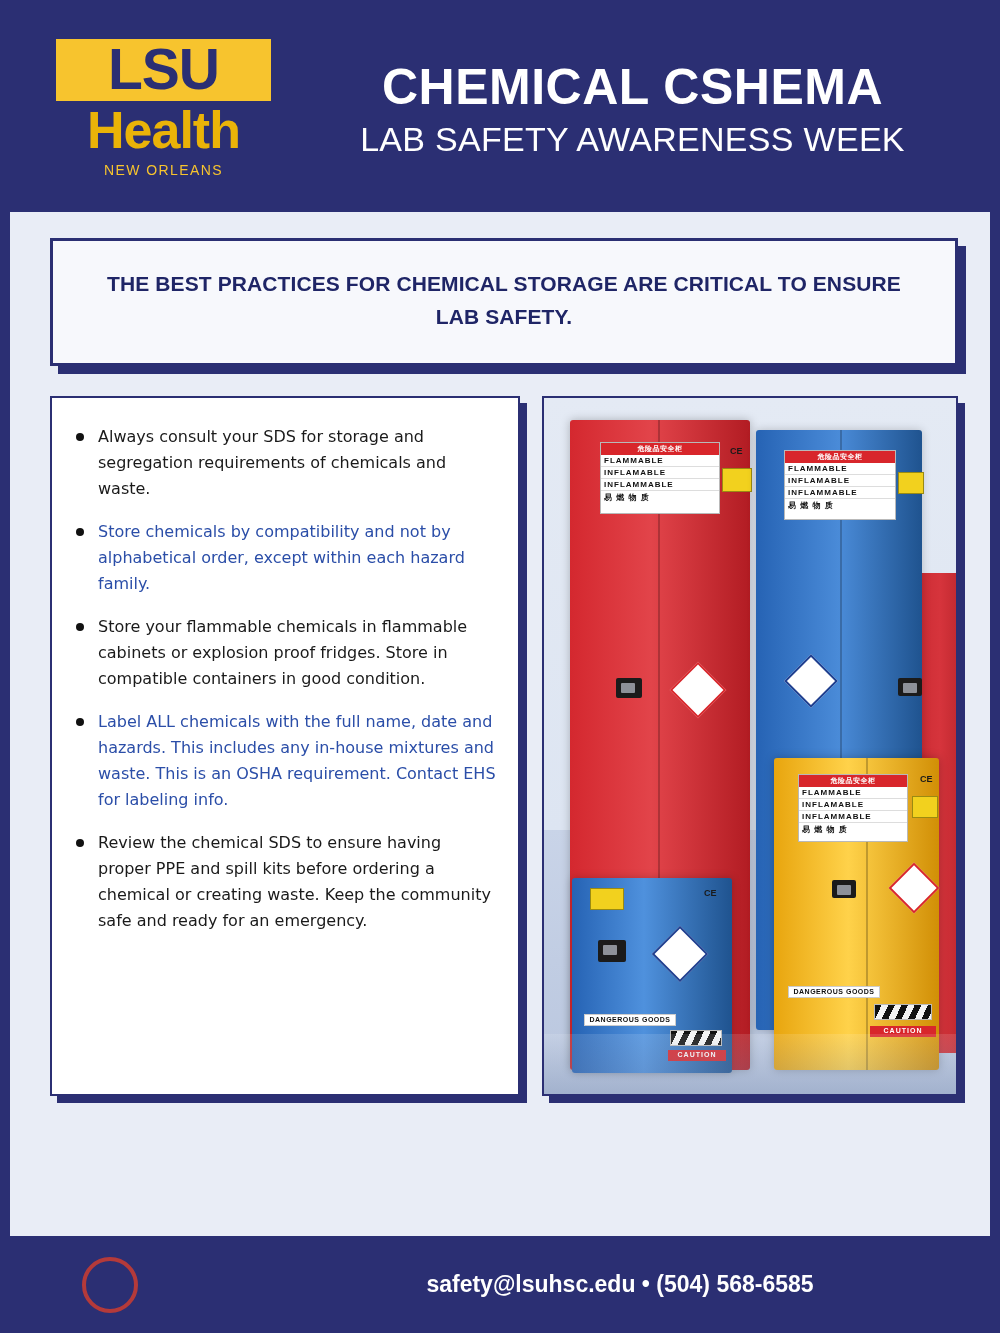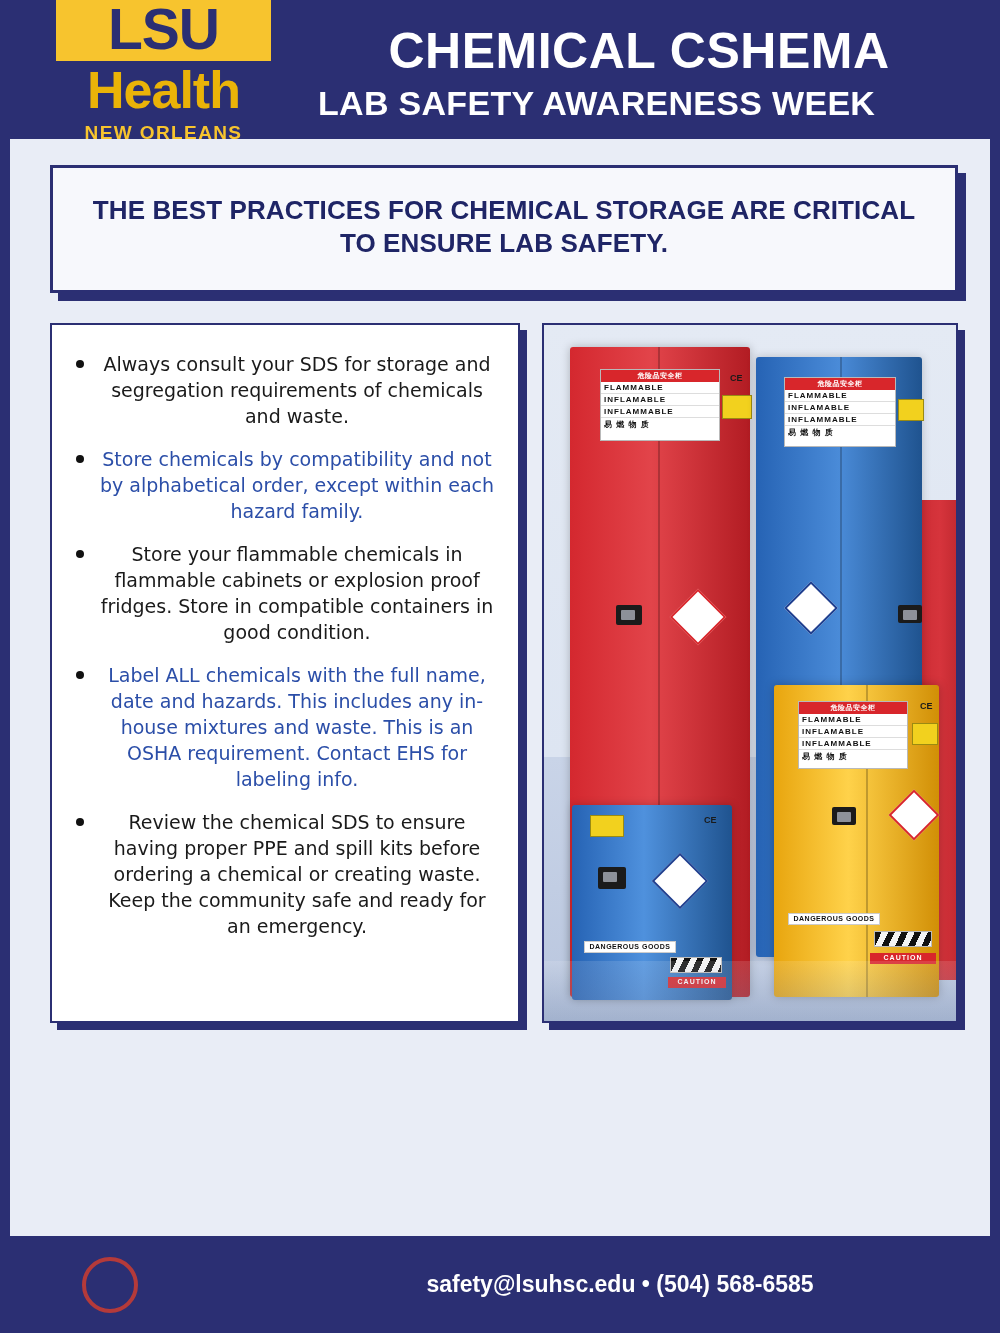--- a/index.html
+++ b/index.html
@@ -15,26 +15,25 @@
     width: 1000px;
     height: 1333px;
     background: #e9edf6;
     border-left: 10px solid #2b2f73;
     border-right: 10px solid #2b2f73;
   }
 
   
   .header {
     position: relative;
-    height: 139px;
+    height: 212px;
     background: #2b2f73;
     display: flex;
     align-items: center;
     padding-left: 46px;
-    gap: 13px;
   }
   .logo {
     width: 215px;
     flex: 0 0 215px;
     text-align: center;
     padding-top: 4px;
   }
   .logo-lsu {
     background: #f7c42e;
     color: #2b2f73;
@@ -48,46 +47,46 @@
   .logo-health {
     color: #eab308;
     font-weight: 900;
     font-size: 52px;
     line-height: 54px;
     letter-spacing: -1px;
     padding-top: 2px;
   }
   .logo-no {
     color: #f7c42e;
-    font-weight: 700;
-    font-size: 19px;
+    font-weight: 400;
+    font-size: 14px;
     letter-spacing: 1.4px;
     padding-top: 5px;
   }
   .header-titles {
     flex: 1;
     padding-left: 34px;
     padding-right: 30px;
     padding-top: 6px;
   }
   .title-main {
     color: #ffffff;
     font-weight: 900;
     font-size: 50px;
     letter-spacing: 0.5px;
     line-height: 58px;
     text-align: center;
   }
   .title-sub {
     color: #ffffff;
-    font-weight: 700;
+    font-weight: 400;
     font-size: 34px;
     letter-spacing: 0.3px;
     line-height: 42px;
-    text-align: left;
+    text-align: center;
     padding-top: 2px;
   }
 
   
   .callout-wrap {
     margin: 26px 32px 0 40px;
     position: relative;
   }
   .callout {
     background: #f7f8fc;
@@ -101,21 +100,21 @@
     left: 8px;
     top: 8px;
     right: -8px;
     bottom: -8px;
     background: #2b2f73;
     z-index: 1;
   }
   .callout p {
     color: #1f2566;
     font-weight: 800;
-    font-size: 26px;
+    font-size: 21px;
     line-height: 33px;
     text-align: center;
     letter-spacing: 0.1px;
   }
   .callout p + p { margin-top: 22px; }
 
   
   .content {
     display: flex;
     margin: 30px 32px 0 40px;
@@ -134,25 +133,24 @@
     position: absolute;
     left: 7px; top: 7px; right: -7px; bottom: -7px;
     background: #2b2f73;
     z-index: 1;
   }
   ul { list-style: none; }
   li {
     position: relative;
     padding-left: 26px;
     margin-bottom: 17px;
-    font-size: 19px;
+    font-size: 16px;
     line-height: 26px;
     color: #1a1a1a;
     font-family: "DejaVu Sans", sans-serif;
-    text-align: center;
   }
   li.blue { color: #2b4ea8; }
   li::before {
     content: "";
     position: absolute;
     left: 4px;
     top: 9px;
     width: 8px;
     height: 8px;
     border-radius: 50%;

